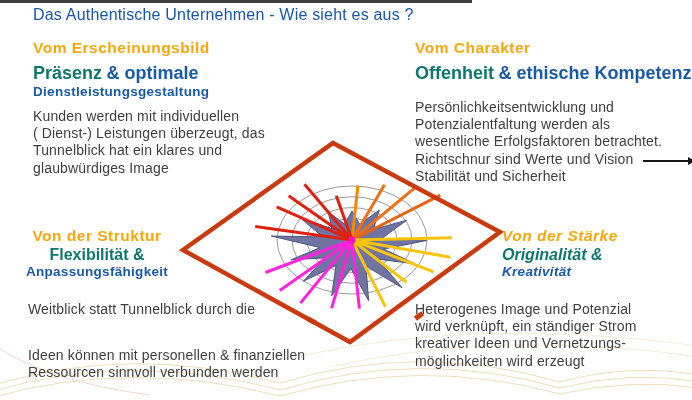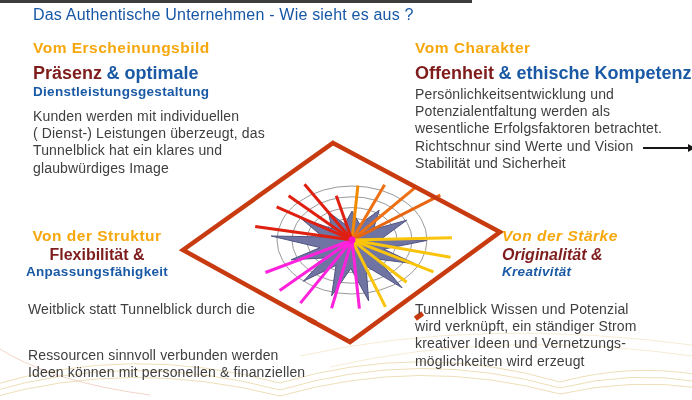--- a/index.html
+++ b/index.html
@@ -7,32 +7,32 @@
     width:692px;height:400px;position:relative;overflow:hidden;background:#ffffff;
     font-family:"Liberation Sans",sans-serif;
   }
   .layer{position:absolute;left:0;top:0;}
   
   .top-strip{position:absolute;left:0;top:0;width:472px;height:3px;background:#3d3d3d;}
   
   .title{position:absolute;left:33px;top:6px;font-size:16px;font-weight:normal;color:#1757A6;letter-spacing:.2px;white-space:nowrap;}
   
   .kicker{font-size:15.5px;font-weight:bold;color:#F6A70B;letter-spacing:.5px;white-space:nowrap;}
-  .headline-big{font-size:18px;font-weight:bold;color:#7f1d1d;}
+  .headline-big{font-size:18px;font-weight:bold;color:#0f766e;}
   .headline-amp{font-size:18px;font-weight:bold;color:#1A5AA5;}
   .headline-2{font-size:13.5px;font-weight:bold;color:#1A5AA5;letter-spacing:.3px;white-space:nowrap;}
   .body-text{font-size:14px;color:#3E3E3E;line-height:17.2px;letter-spacing:.15px;}
   .body-text div{white-space:nowrap;}
   
   .q-tl{position:absolute;left:33px;top:39px;}
   .q-tl .headline-row{margin-top:6px;}
   .q-tl .body-text{margin-top:9px;}
   .q-tr{position:absolute;left:415px;top:39px;width:278px;}
   .q-tr .headline-row{margin-top:6px;}
-  .q-tr .body-text{margin-top:2px;}
+  .q-tr .body-text{margin-top:15px;}
   .q-ml{position:absolute;left:16px;top:227px;width:162px;text-align:center;}
   .q-ml .headline-big,.q-mr .headline-big{font-size:16px;display:block;margin-top:1px;}
   .q-mr{position:absolute;left:502px;top:227px;width:164px;text-align:left;font-style:italic;}
   .ml-body1{position:absolute;left:28px;top:301px;}
   .ml-body2{position:absolute;left:28px;top:347px;}
   .mr-body{position:absolute;left:415px;top:301px;}
   
   .arrow-line{position:relative;}
   .arrow{display:inline-block;position:relative;width:46px;height:2px;background:#161616;margin-left:10px;vertical-align:2px;}
   .arrow::after{content:"";position:absolute;right:-6px;top:-3px;width:0;height:0;
@@ -126,27 +126,27 @@
 
 <div class="q-ml txt">
   <div class="kicker">Von der Struktur</div>
   <span class="headline-big">Flexibilität &amp;</span>
   <div class="headline-2">Anpassungsfähigkeit</div>
 </div>
 <div class="ml-body1 body-text txt">
   <div>Weitblick statt Tunnelblick durch die</div>
 </div>
 <div class="ml-body2 body-text txt">
+  <div>Ideen können mit personellen &amp; finanziellen</div>
   <div>Ressourcen sinnvoll verbunden werden</div>
-  <div>Ideen können mit personellen &amp; finanziellen</div>
 </div>
 
 <div class="q-mr txt">
   <div class="kicker">Von der Stärke</div>
   <span class="headline-big">Originalität &amp;</span>
   <div class="headline-2">Kreativität</div>
 </div>
 <div class="mr-body body-text txt">
-  <div>Tunnelblick Wissen und Potenzial</div>
+  <div>Heterogenes Image und Potenzial</div>
   <div>wird verknüpft, ein ständiger Strom</div>
   <div>kreativer Ideen und Vernetzungs-</div>
   <div>möglichkeiten wird erzeugt</div>
 </div>
 
 </body></html>

